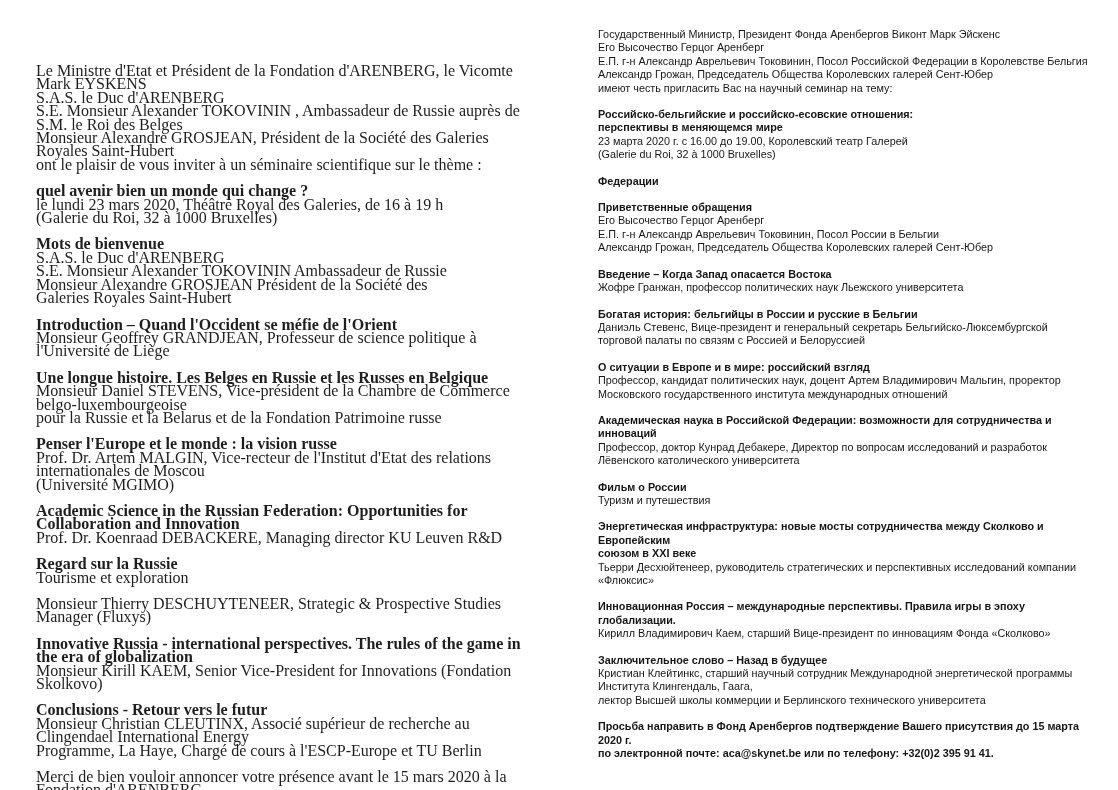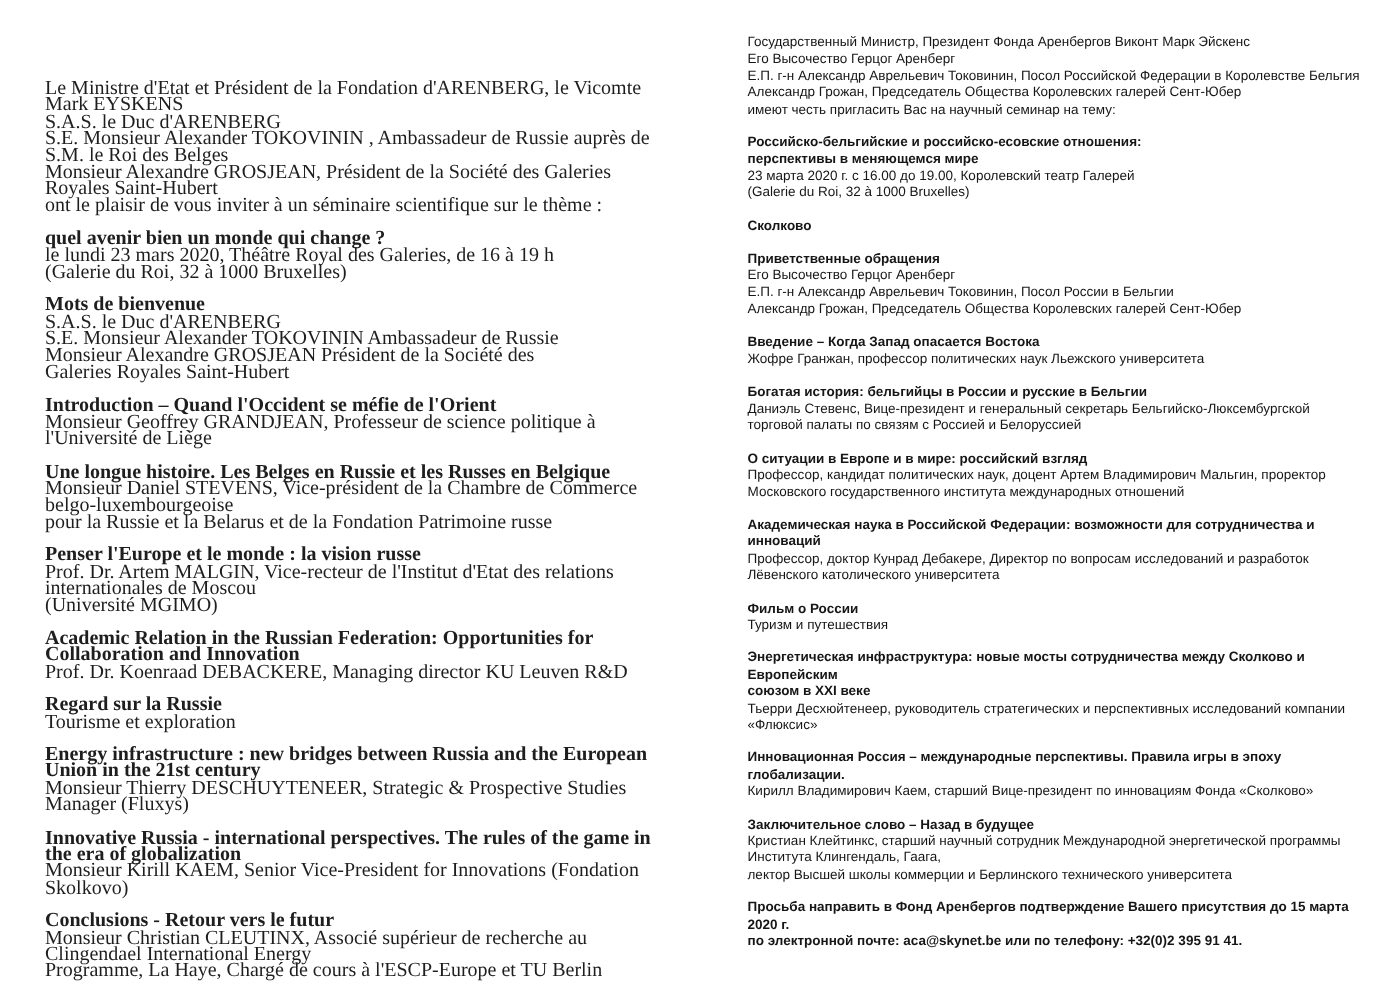--- a/index.html
+++ b/index.html
@@ -82,29 +82,28 @@
         <span class="line b">Une longue histoire. Les Belges en Russie et les Russes en Belgique</span>
         <span class="line">Monsieur Daniel STEVENS, Vice-président de la Chambre de Commerce belgo-luxembourgeoise</span>
         <span class="line">pour la Russie et la Belarus et de la Fondation Patrimoine russe</span>
       </div>
       <div class="block">
         <span class="line b">Penser l'Europe et le monde : la vision russe</span>
         <span class="line">Prof. Dr. Artem MALGIN, Vice-recteur de l'Institut d'Etat des relations internationales de Moscou</span>
         <span class="line">(Université MGIMO)</span>
       </div>
       <div class="block">
-        <span class="line b">Academic Relation in the Russian Federation: Opportunities for Collaboration and Innovation</span>
+        <span class="line b">Academic Science in the Russian Federation: Opportunities for Collaboration and Innovation</span>
         <span class="line">Prof. Dr. Koenraad DEBACKERE, Managing director KU Leuven R&amp;D</span>
       </div>
       <div class="block">
         <span class="line b">Regard sur la Russie</span>
         <span class="line">Tourisme et exploration</span>
       </div>
       <div class="block">
-        <span class="line b">Energy infrastructure : new bridges between Russia and the European Union in the 21st century</span>
         <span class="line">Monsieur Thierry DESCHUYTENEER, Strategic &amp; Prospective Studies Manager (Fluxys)</span>
       </div>
       <div class="block">
         <span class="line b">Innovative Russia - international perspectives. The rules of the game in the era of globalization</span>
         <span class="line">Monsieur Kirill KAEM, Senior Vice-President for Innovations (Fondation Skolkovo)</span>
       </div>
       <div class="block">
         <span class="line b">Conclusions - Retour vers le futur</span>
         <span class="line">Monsieur Christian CLEUTINX, Associé supérieur de recherche au Clingendael International Energy</span>
         <span class="line">Programme, La Haye, Chargé de cours à l'ESCP-Europe et TU Berlin</span>
@@ -122,21 +121,21 @@
         <span class="line">Александр Грожан, Председатель Общества Королевских галерей Сент-Юбер</span>
         <span class="line">имеют честь пригласить Вас на научный семинар на тему:</span>
       </div>
       <div class="block">
         <span class="line b">Российско-бельгийские и российско-есовские отношения:</span>
         <span class="line b">перспективы в меняющемся мире</span>
         <span class="line">23 марта 2020 г. с 16.00 до 19.00, Королевский театр Галерей</span>
         <span class="line">(Galerie du Roi, 32 à 1000 Bruxelles)</span>
       </div>
       <div class="block">
-        <span class="line b">Сколково</span>
+        <span class="line b">Федерации</span>
       </div>
       <div class="block">
         <span class="line b">Приветственные обращения</span>
         <span class="line">Его Высочество Герцог Аренберг</span>
         <span class="line">Е.П. г-н Александр Аврельевич Токовинин, Посол России в Бельгии</span>
         <span class="line">Александр Грожан, Председатель Общества Королевских галерей Сент-Юбер</span>
       </div>
       <div class="block">
         <span class="line b">Введение – Когда Запад опасается Востока</span>
         <span class="line">Жофре Гранжан, профессор политических наук Льежского университета</span>

